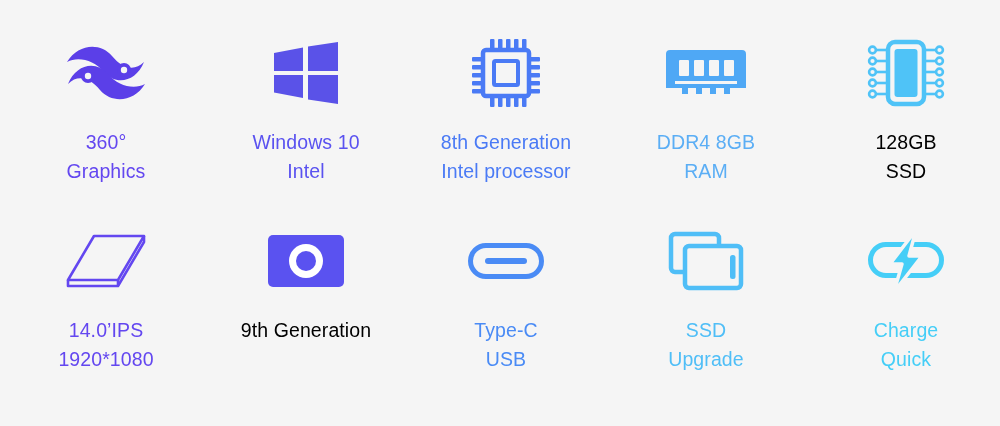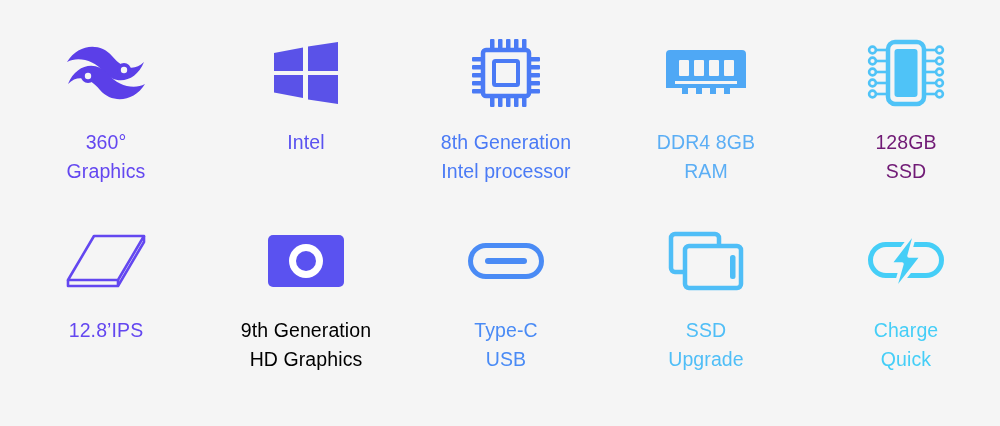--- a/index.html
+++ b/index.html
@@ -90,20 +90,21 @@
     <div class="spec-cell">
       <div class="icon-wrap">
         <svg width="68" height="62" viewBox="0 0 68 62" aria-hidden="true">
           <path d="M2 11 L31 5.5 L31 29 L2 29 Z" fill="#5A52E8"></path>
           <path d="M36 4.5 L66 0 L66 29 L36 29 Z" fill="#5A52E8"></path>
           <path d="M2 33 L31 33 L31 56 L2 50.5 Z" fill="#5A52E8"></path>
           <path d="M36 33 L66 33 L66 62 L36 57.5 Z" fill="#5A52E8"></path>
         </svg>
       </div>
       <div class="caption" style="color:#5A52F0">
+        <span class="line">Windows 10</span>
         <span class="line">Intel</span>
       </div>
     </div>
 
     <div class="spec-cell">
         <div class="icon-wrap">
         <svg width="70" height="70" viewBox="0 0 70 70" aria-hidden="true">
           <g fill="#4A7AF5">
 
             <rect x="19" y="1" width="4.5" height="10" rx="1"></rect>
@@ -183,54 +184,54 @@
               <circle cx="73.5" cy="32" r="3.4"></circle>
             <path d="M58 43 H70"></path>
               <circle cx="73.5" cy="43" r="3.4"></circle>
             <path d="M58 54 H70"></path>
               <circle cx="73.5" cy="54" r="3.4"></circle>
           </g>
           <rect x="22" y="2" width="36" height="62" rx="7" fill="none" stroke="#4FC3F7" stroke-width="4.5"></rect>
           <rect x="28.5" y="9" width="23" height="48" rx="3" fill="#4FC3F7"></rect>
         </svg>
       </div>
-      <div class="caption" style="color:#701a75">
+      <div class="caption" style="color:#000000">
         <span class="line">128GB</span>
         <span class="line">SSD</span>
       </div>
     </div>
 
   </div>
 
   <div class="spec-row spec-row--bottom">
 
     <div class="spec-cell">
       <div class="icon-wrap">
         <svg width="84" height="62" viewBox="0 0 84 62" aria-hidden="true">
           <path d="M30 6 L80 6 L54 50 L4 50 Z" fill="none" stroke="#6347F0" stroke-width="2.6" stroke-linejoin="round"></path>
           <path d="M80 6 L80 12 L54 56 L4 56 L4 50" fill="none" stroke="#6347F0" stroke-width="2.6" stroke-linejoin="round"></path>
           <path d="M54 50 L54 56" stroke="#6347F0" stroke-width="2.6"></path>
         </svg>
       </div>
       <div class="caption" style="color:#6347F0">
-        <span class="line">12.8’IPS</span>
+        <span class="line">14.0’IPS</span>
+        <span class="line">1920*1080</span>
       </div>
     </div>
 
     <div class="spec-cell">
       <div class="icon-wrap">
         <svg width="76" height="52" viewBox="0 0 76 52" aria-hidden="true">
           <rect x="0" y="0" width="76" height="52" rx="5" fill="#5A52F0"></rect>
           <circle cx="38" cy="26" r="17" fill="#ffffff"></circle>
           <circle cx="38" cy="26" r="10" fill="#5A52F0"></circle>
         </svg>
       </div>
       <div class="caption" style="color:#000000">
         <span class="line">9th Generation</span>
-        <span class="line">HD Graphics</span>
       </div>
     </div>
 
     <div class="spec-cell">
       <div class="icon-wrap">
         <svg width="76" height="36" viewBox="0 0 76 36" aria-hidden="true">
           <rect x="2.5" y="2.5" width="71" height="31" rx="15.5" fill="none" stroke="#4A8BF5" stroke-width="5"></rect>
           <rect x="17" y="15" width="42" height="6" rx="3" fill="#4A8BF5"></rect>
         </svg>
       </div>

